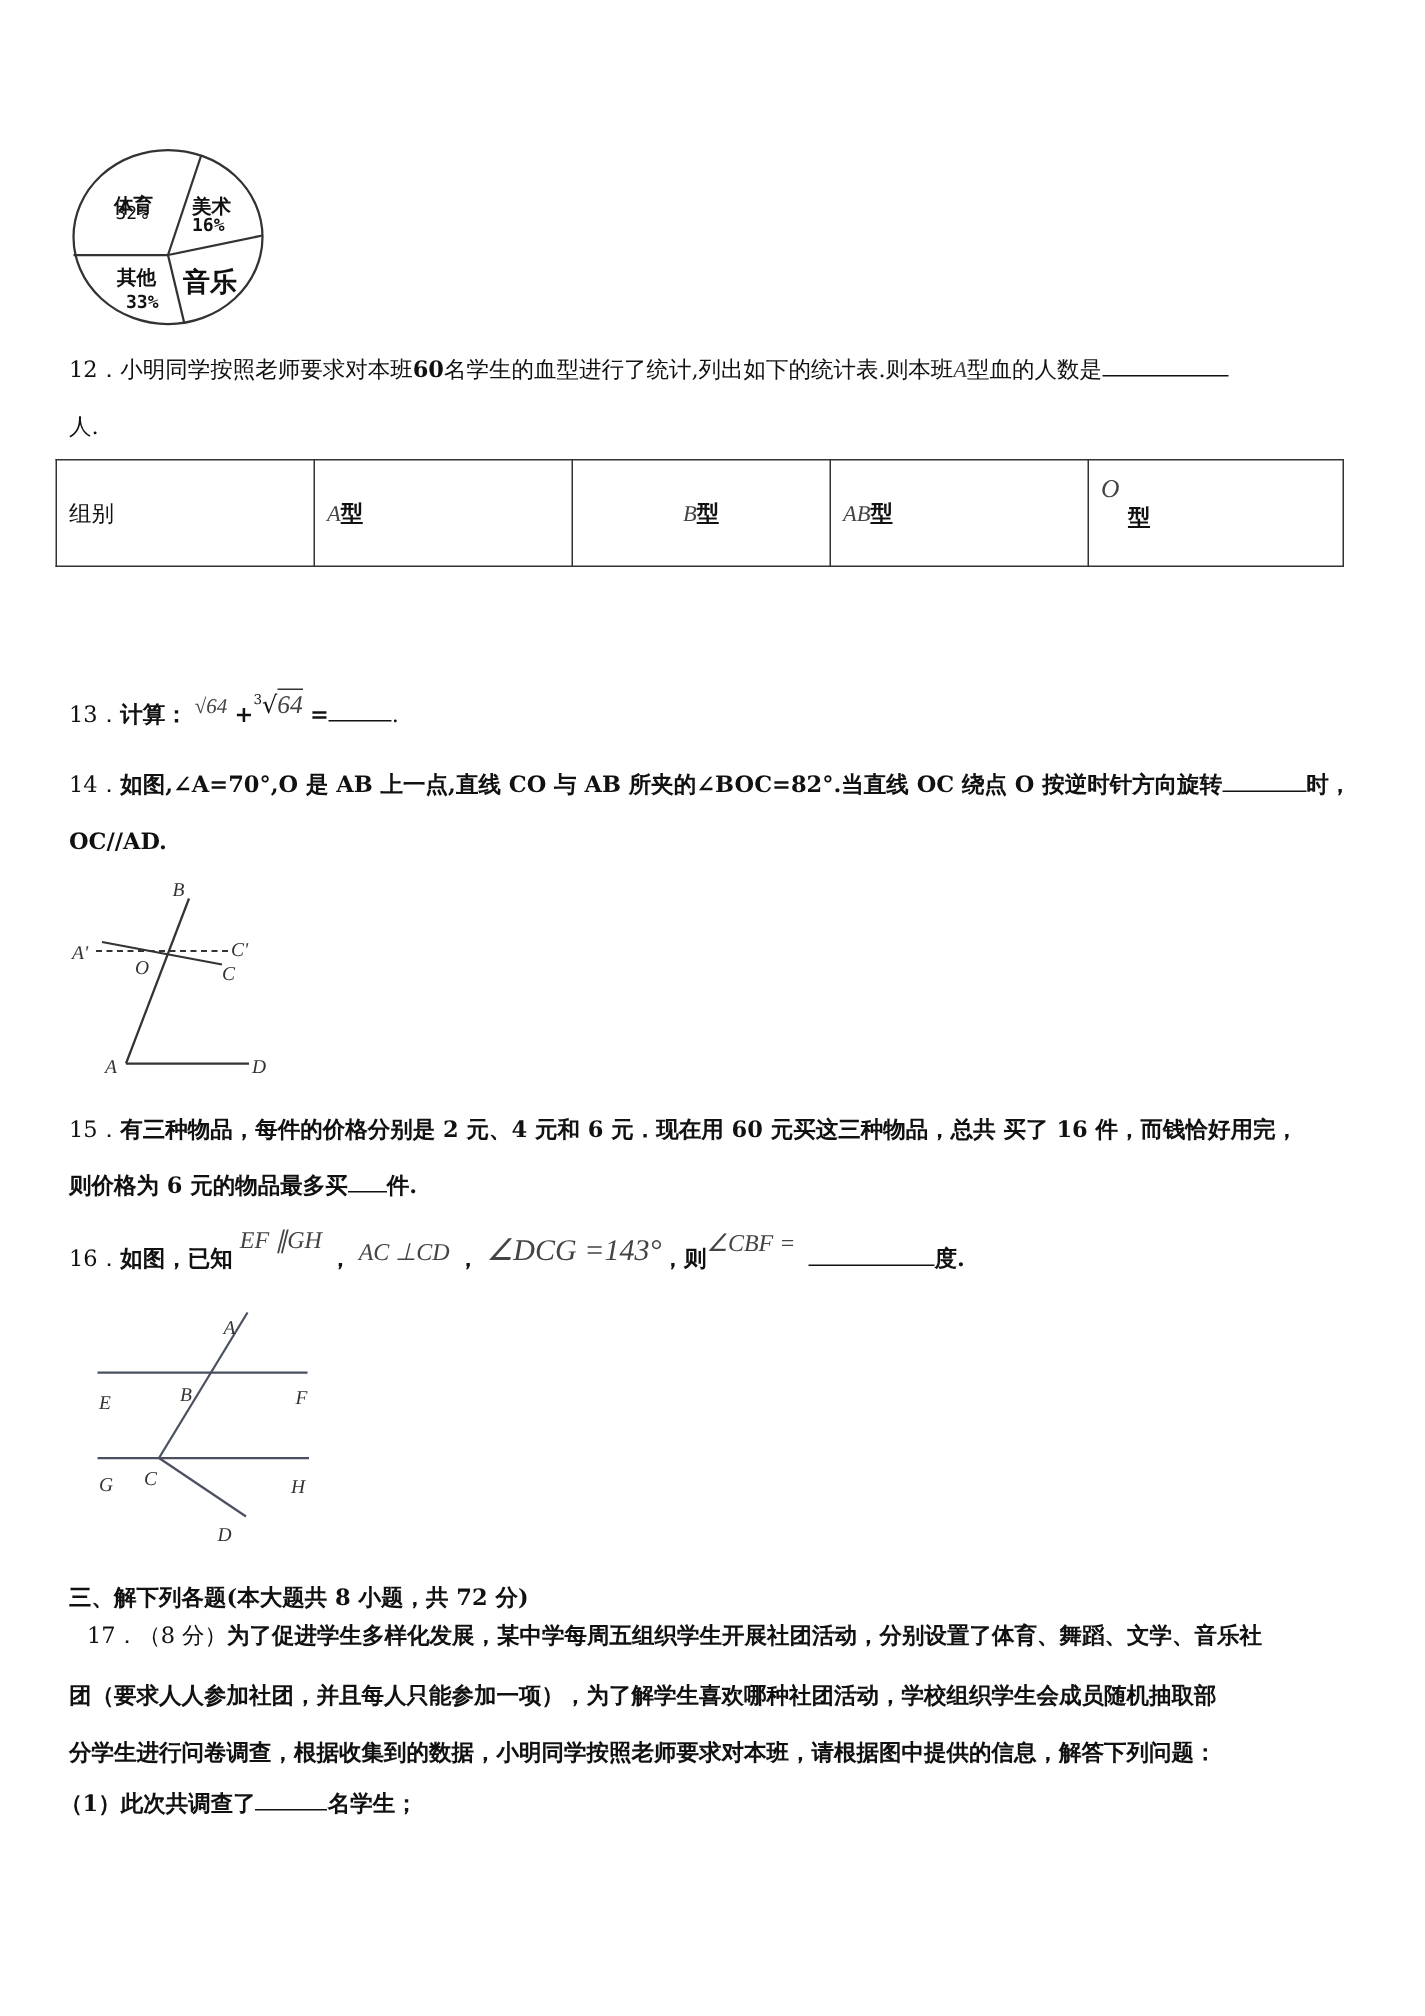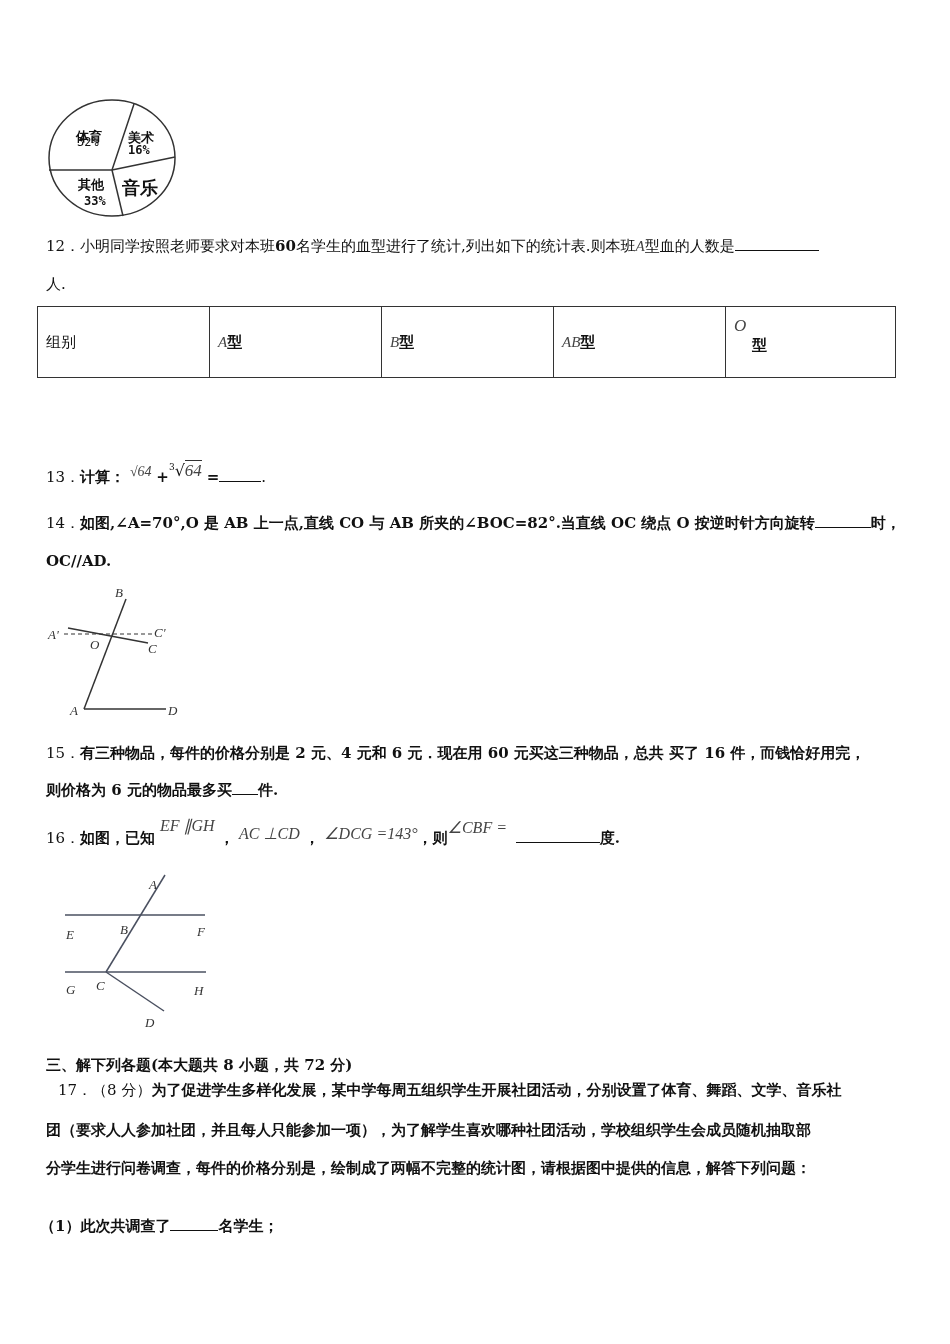--- a/index.html
+++ b/index.html
@@ -39,21 +39,21 @@
 <div class="line" style="top:236px;">
   <span>12．</span><span>小明同学按照老师要求对本班</span><span class="b">60</span><span>名学生的血型进行了统计,列出如下的统计表.则本班</span><span class="it">A</span><span>型血的人数是</span><span class="blank" style="width:84px;"></span>
 </div>
 <div class="line" style="top:274px;">人.</div>
 
 <table class="blood">
   <tbody>
       <tr class="r1">
     <td style="width:155px;">组别</td>
     <td style="width:155px;"><span class="it">A</span><span class="b">型</span></td>
-    <td style="width:155px;"><span class="it">B</span><span class="b">型</span></td>
+    <td style="width:155px;text-align:center;"><span class="it">B</span><span class="b">型</span></td>
     <td style="width:155px;"><span class="it">AB</span><span class="b">型</span></td>
     <td><span class="it" style="display:block;font-size:17px;margin-top:-14px;">O</span><span class="b" style="margin-left:18px;">型</span></td>
   </tr>
 </tbody>
   </table>
 
 <div class="line" style="top:463px;">
   <span>13．</span><span class="b">计算：</span>
   <span class="it" style="font-size:14px;position:relative;top:-6px;">√64</span>
   <span class="b">+</span><span style="position:relative;top:-6px;"><sup style="font-size:9px;">3</sup><span style="font-size:16px;">√</span><span class="it" style="font-size:17px;border-top:1px solid #333;">64</span></span>
@@ -85,21 +85,21 @@
   <span style="font-weight:normal;">15．</span><span>有三种物品，每件的价格分别是 2 元、4 元和 6 元．现在用 60 元买这三种物品，总共 买了 16 件，而钱恰好用完，</span>
 </div>
 <div class="line b" style="top:780px;">
   <span>则价格为 6 元的物品最多买</span><span class="blank" style="width:26px;"></span><span>件.</span>
 </div>
 
 <div class="line" style="top:828px;">
   <span>16．</span><span class="b">如图，已知</span>
   <span class="it" style="position:relative;top:-12px;font-size:16px;">EF ∥GH</span> <span class="b">，</span>
   <span class="it" style="position:relative;top:-4px;font-size:16px;">AC ⊥CD</span> <span class="b">，</span>
-  <span class="it" style="position:relative;top:-4px;font-size:16px;">∠DCG =143°</span><span class="b">，则</span><span class="it" style="position:relative;top:-10px;font-size:16px;">∠CBF =</span>
+  <span class="it" style="position:relative;top:-4px;font-size:20px;">∠DCG =143°</span><span class="b">，则</span><span class="it" style="position:relative;top:-10px;font-size:16px;">∠CBF =</span>
   <span class="blank" style="width:84px;margin-left:4px;"></span><span class="b">度.</span>
 </div>
 
 <div class="abs" style="left:58px;top:872px;width:160px;height:160px;">
   <svg width="160" height="160" viewBox="0 0 160 160">
     <line x1="7" y1="43" x2="147" y2="43" stroke="#4a5060" stroke-width="1.5"></line>
     <line x1="7" y1="100" x2="148" y2="100" stroke="#4a5060" stroke-width="1.5"></line>
     <line x1="48" y1="100" x2="107" y2="3" stroke="#4a5060" stroke-width="1.5"></line>
     <line x1="48" y1="100" x2="106" y2="139" stroke="#4a5060" stroke-width="1.5"></line>
     <text x="91" y="17" font-size="13">A</text>
@@ -112,16 +112,16 @@
     <text x="87" y="155" font-size="13">D</text>
   </svg>
 </div>
 
 <div class="line b" style="top:1055px;">三、解下列各题(本大题共 8 小题，共 72 分)</div>
 
 <div class="line b" style="top:1080px;">
   <span style="font-weight:normal;margin-left:12px;">17．</span><span style="font-weight:normal;text-align:right;">（8 分）</span><span>为了促进学生多样化发展，某中学每周五组织学生开展社团活动，分别设置了体育、舞蹈、文学、音乐社</span>
 </div>
 <div class="line b" style="top:1120px;">团（要求人人参加社团，并且每人只能参加一项），为了解学生喜欢哪种社团活动，学校组织学生会成员随机抽取部</div>
-<div class="line b" style="top:1158px;">分学生进行问卷调查，每件的价格分别是，绘制成了两幅不完整的统计图，请根据图中提供的信息，解答下列问题：</div>
-<div class="line b" style="top:1192px;left:40px;margin-top:24px;">
+<div class="line b" style="top:1158px;">分学生进行问卷调查，根据收集到的数据，小明同学按照老师要求对本班，请根据图中提供的信息，解答下列问题：</div>
+<div class="line b" style="top:1192px;left:40px;">
   <span>（1）此次共调查了</span><span class="blank" style="width:48px;"></span><span>名学生；</span>
 </div>
 
 </body></html>

